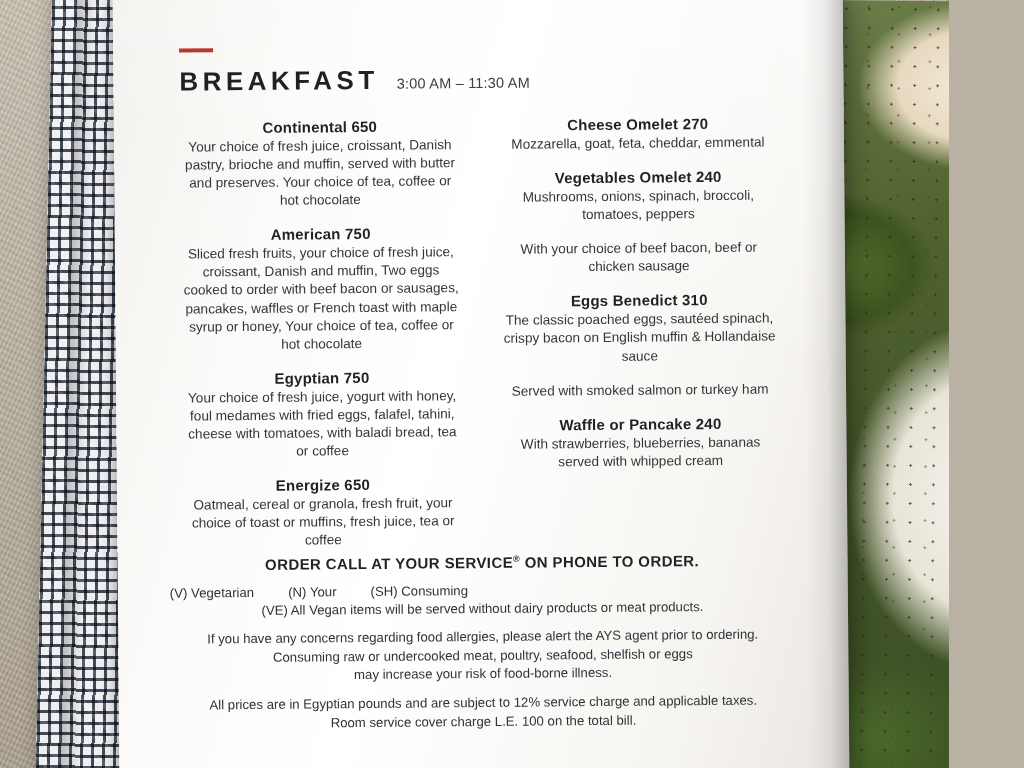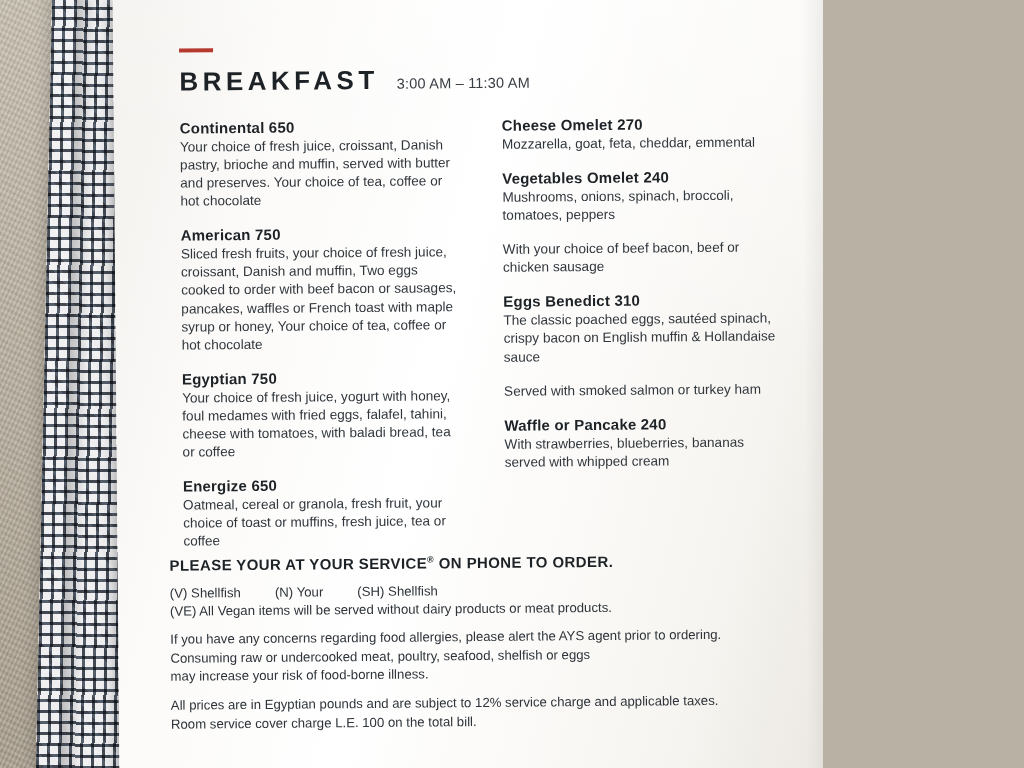--- a/index.html
+++ b/index.html
@@ -7,23 +7,24 @@
     padding: 0;
     width: 1024px;
     height: 768px;
     overflow: hidden;
     font-family: "Liberation Sans", sans-serif;
     background: #b9b1a4;
   }
 
   #root {
     position: relative;
-    width: 823px;
+    width: 949px;
     height: 768px;
     overflow: hidden;
+    text-align: center;
   }
 
   
   .backdrop {
     position: absolute;
     inset: 0;
     background:
       repeating-linear-gradient(115deg, rgba(255,255,255,0.10) 0 2px, rgba(0,0,0,0.05) 2px 4px),
       repeating-linear-gradient(25deg, rgba(255,255,255,0.08) 0 3px, rgba(0,0,0,0.045) 3px 6px),
       linear-gradient(160deg, #c8c0b1 0%, #b6ac9c 40%, #a99f8e 70%, #c2b9aa 100%);
@@ -302,27 +303,27 @@
           </div>
 
         </div>
 
       </div>
     </div>
 
     <div class="footer">
 
       <div class="call-line">
-        <span>PLEASE YOUR </span><span>AT YOUR SERVICE</span><span class="reg">®</span><span> ON PHONE TO ORDER.</span>
+        <span>ORDER CALL </span><span>AT YOUR SERVICE</span><span class="reg">®</span><span> ON PHONE TO ORDER.</span>
       </div>
 
       <div class="legend">
-        <span>(V) Shellfish</span>
+        <span>(V) Vegetarian</span>
         <span>(N) Your</span>
-        <span>(SH) Shellfish</span>
+        <span>(SH) Consuming</span>
       </div>
 
       <div class="vegan-line">(VE) All Vegan items will be served without dairy products or meat products.</div>
 
       <div class="fine">
         <p>If you have any concerns regarding food allergies, please alert the AYS agent prior to ordering.</p>
         <p>Consuming raw or undercooked meat, poultry, seafood, shelfish or eggs</p>
         <p>may increase your risk of food-borne illness.</p>
         <p class="gap">All prices are in Egyptian pounds and are subject to 12% service charge and applicable taxes.</p>
         <p>Room service cover charge L.E. 100 on the total bill.</p>

